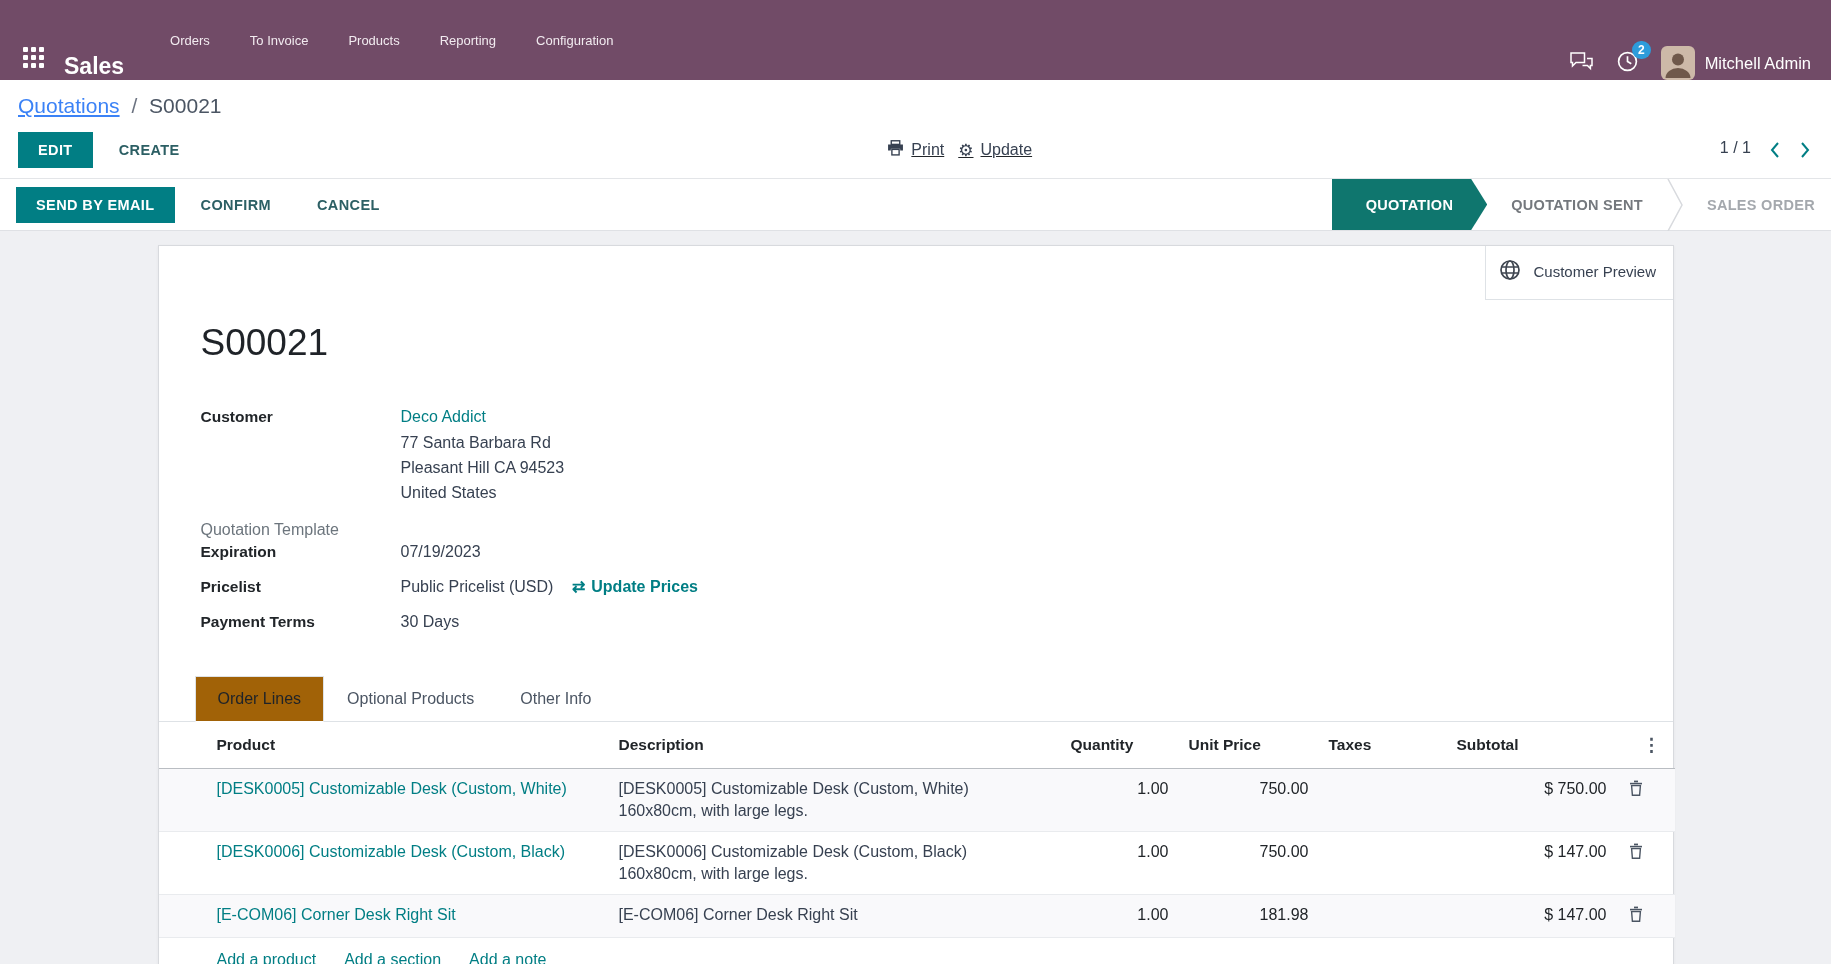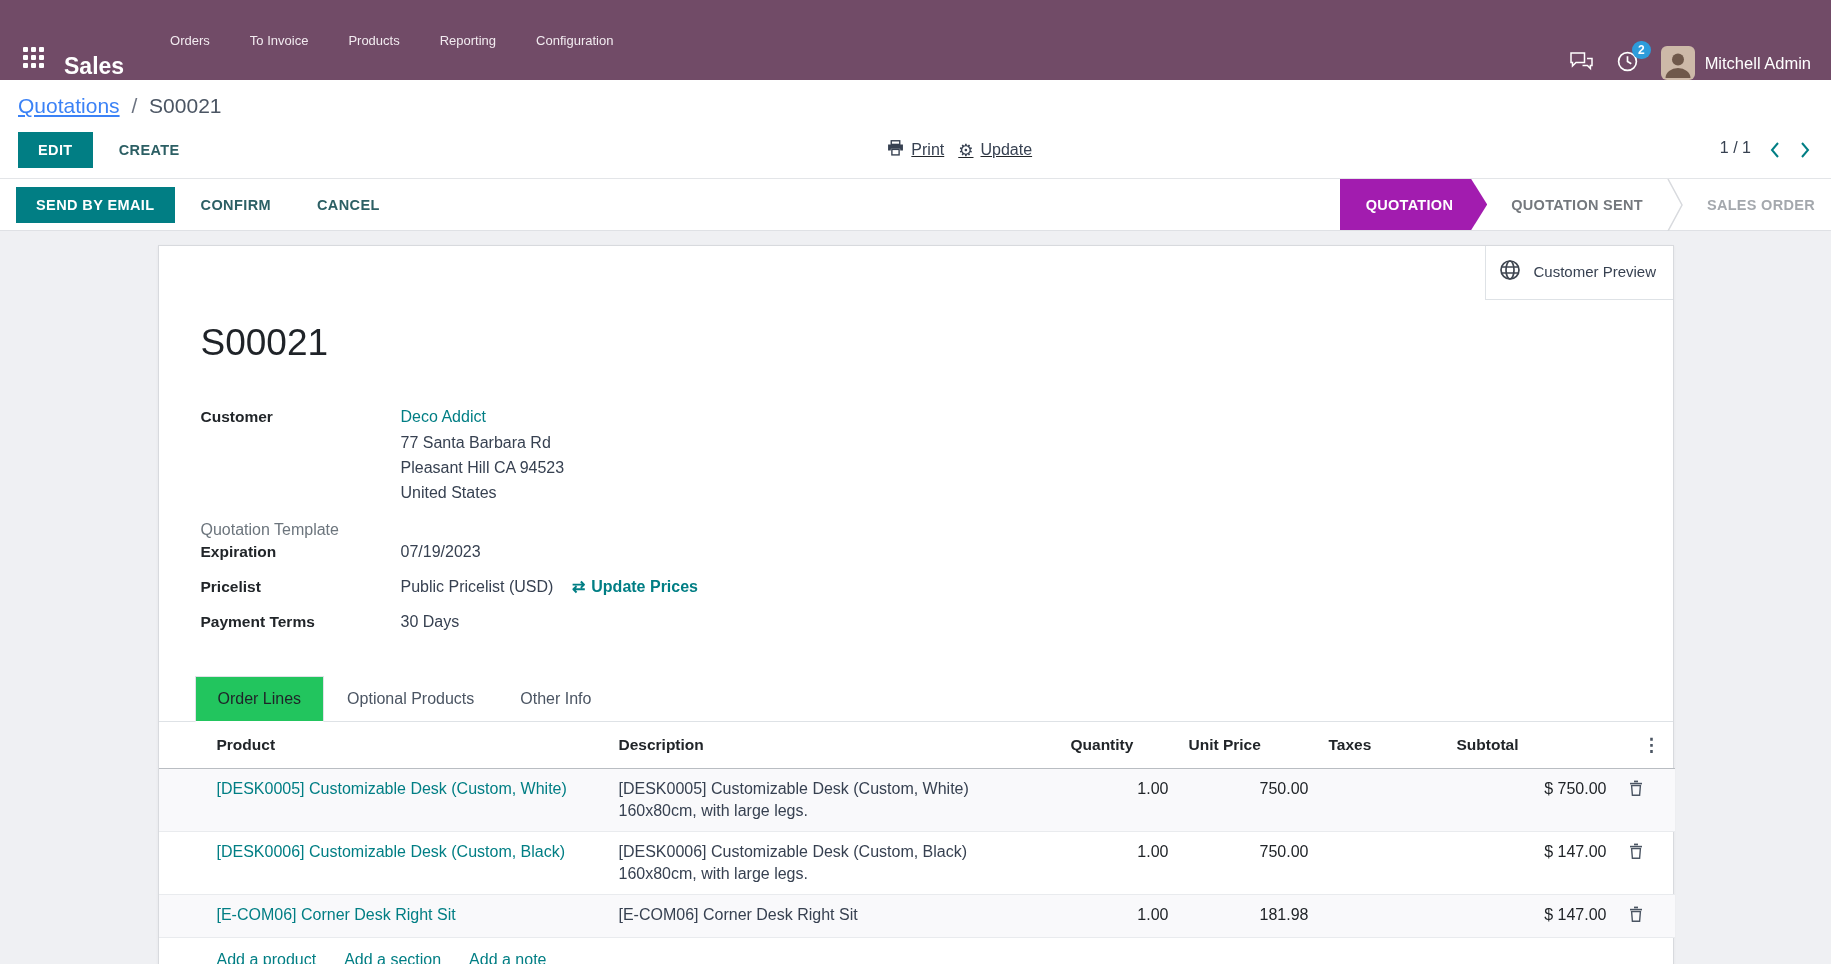--- a/index.html
+++ b/index.html
@@ -55,21 +55,21 @@
 
   
   .statusbar {
     background: #fff; border-top: 1px solid #e3e5e8; border-bottom: 1px solid #dfe1e5;
     display: flex; align-items: stretch; height: 53px;
   }
   .sb-left { display: flex; align-items: center; gap: 6px; padding-left: 16px; }
   .sb-states { margin-left: auto; display: flex; align-items: stretch; }
   .state { display: flex; align-items: center; padding: 0 24px; font-size: 14.5px; font-weight: 600; letter-spacing: .3px; color: #74787d; cursor: pointer; }
   .state.active {
-    background: #a21caf; color: #fff; padding: 0 34px 0 26px;
+    background: #0f766e; color: #fff; padding: 0 34px 0 34px;
     clip-path: polygon(0 0, calc(100% - 16px) 0, 100% 50%, calc(100% - 16px) 100%, 0 100%);
   }
   .state.last { color: #a4a8ad; padding-right: 16px; }
   .chev-sep { display: flex; align-items: center; }
 
   
   .content { padding: 14px 0 0; }
   .sheet {
     width: 1516px; margin: 0 auto 26px; background: #fff;
     border: 1px solid #d8dade; box-shadow: 0 1px 3px rgba(0,0,0,.05);
@@ -94,21 +94,21 @@
   .muted-label { color: #6c757d; font-weight: 400; font-size: 16px; margin-top: 16px; }
   .inline-action { display: inline-flex; align-items: center; gap: 6px; margin-left: 14px; color: #017E84; font-weight: 600; cursor: pointer; }
   .refresh-glyph { font-size: 16px; font-weight: 700; line-height: 1; }
 
   
   .tabs { display: flex; border-bottom: 1px solid #dee2e6; margin-top: 32px; padding-left: 36px; }
   .tab {
     padding: 13px 22px; font-size: 16px; color: #4b5563; cursor: pointer;
     border: 1px solid transparent; margin-bottom: -1px;
   }
-  .tab.active { background: #22c55e; border-color: #dee2e6 #dee2e6 #fff; color: #1f2328; }
+  .tab.active { background: #a16207; border-color: #dee2e6 #dee2e6 #fff; color: #1f2328; }
 
   
   .lines-table { width: 100%; border-collapse: collapse; table-layout: fixed; }
   .lines-table th {
     text-align: left; font-size: 15.5px; font-weight: 700; color: #212529;
     padding: 12px 10px; border-bottom: 1px solid #b9bdc2;
   }
   .lines-table td { padding: 9px 10px; font-size: 16px; vertical-align: top; line-height: 22px; border-bottom: 1px solid #e9ebee; }
   .lines-table tbody tr:nth-child(odd) { background: #f9f9fb; }
   .num { text-align: right; }

